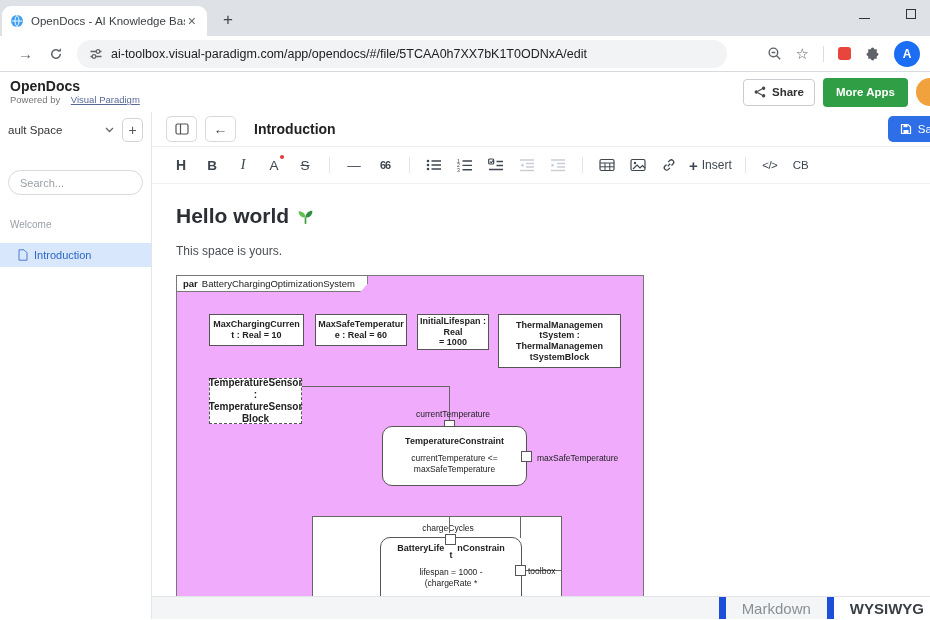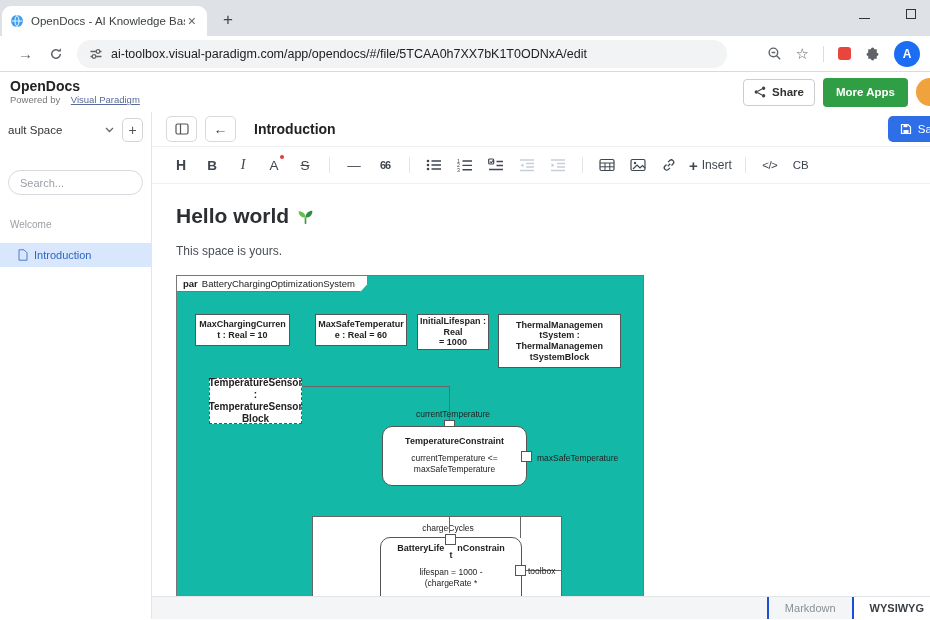--- a/index.html
+++ b/index.html
@@ -81,21 +81,21 @@
   .tbtn-insert { display:flex; gap:4px; align-items:center; font-size:12px; color:#3e4650; cursor:pointer; }
   .tbtn-insert .plus { font-size:15px; font-weight:bold; }
   .tsep { width:1px; height:16px; background:#e2e5e9; margin:0 4px; }
 
   .content { flex:1; overflow:hidden; padding:20px 0 0 24px; background:#fff; position:relative; }
   .heading-row { display:flex; align-items:center; gap:7px; }
   .heading { font-size:21px; font-weight:bold; color:#2b2f33; }
   .body-text { font-size:12px; color:#4a4f55; margin-top:16px; }
 
   
-  .diagram { position:relative; width:468px; height:340px; border:1px solid #777; margin-top:17px; background:#14b8a6; }
+  .diagram { position:relative; width:468px; height:340px; border:1px solid #777; margin-top:17px; background:#f0abfc; }
   .frame-tab { position:absolute; left:-1px; top:-1px; height:17px; background:#fff; border:1px solid #777;
                clip-path:polygon(0 0, 100% 0, 100% 50%, 96% 100%, 0 100%); display:flex; align-items:center; gap:4px;
                padding:0 12px 0 6px; font-size:9.5px; color:#222; }
   .frame-kw { font-weight:bold; }
   .vblock { position:absolute; border:1.4px solid #555; background:#fff; color:#222; font-size:9px; font-weight:bold;
             text-align:center; display:flex; align-items:center; justify-content:center; white-space:pre-line; line-height:1.18; }
   .sensor { position:absolute; left:32px; top:102px; width:93px; height:46px; border:1.4px dashed #555; background:#fff;
             color:#222; font-size:10px; font-weight:bold; text-align:center; display:flex; align-items:center;
             justify-content:center; white-space:pre-line; line-height:1.18; }
   .dline-h { position:absolute; height:1px; background:#666; }
@@ -107,22 +107,22 @@
   .cbox-expr { font-size:8.5px; color:#222; text-align:center; margin-top:7px; white-space:pre-line; line-height:1.3; }
   .bat-title-row { display:flex; justify-content:center; align-items:center; font-weight:bold; font-size:9px;
                    color:#222; margin-top:4px; }
   .bat-port { display:inline-block; width:11px; height:11px; background:#fff; border:1.2px solid #555;
               margin:0 1px; position:relative; top:-8px; }
   .bat-title-t { text-align:center; font-weight:bold; font-size:9px; color:#222; margin-top:-3px; }
   .container2 { position:absolute; left:135px; top:240px; width:250px; height:110px; border:1.2px solid #666; background:#fff; }
 
   
   .bottombar { height:23px; background:#f4f5f6; border-top:1px solid #e2e4e7; display:flex; justify-content:flex-end; }
-  .mode-tab { display:flex; align-items:center; padding:0 16px; font-size:11px; color:#8a8f94;
-              border-left:2px solid #1d4ed8; cursor:pointer; }
+  .mode-tab { display:flex; align-items:center; padding:0 16px; font-size:15px; color:#8a8f94;
+              border-left:7px solid #1d4ed8; cursor:pointer; }
   .mode-tab.active { background:#fff; color:#3a3f45; font-weight:bold; margin-right:-34px; padding-right:40px; }
 
   svg { display:block; }
 </style>
 </head>
 <body>
 
 <div class="screen">
 
   <div class="tabstrip">
@@ -352,21 +352,21 @@
           </span>
         </div>
         <div class="body-text">This space is yours.</div>
 
         <div class="diagram">
           <div class="frame-tab">
             <span class="frame-kw">par</span>
             <span>BatteryChargingOptimizationSystem</span>
           </div>
 
-          <div class="vblock" style="left:18px; top:38px; width:95px; height:32px;">MaxChargingCurren
+          <div class="vblock" style="left:32px; top:38px; width:95px; height:32px;">MaxChargingCurren
 t : Real = 10</div>
           <div class="vblock" style="left:138px; top:38px; width:92px; height:32px;">MaxSafeTemperatur
 e : Real = 60</div>
           <div class="vblock" style="left:240px; top:38px; width:72px; height:36px;">InitialLifespan : Real
 = 1000</div>
           <div class="vblock" style="left:321px; top:38px; width:123px; height:54px;">ThermalManagemen
 tSystem :
 ThermalManagemen
 tSystemBlock</div>
 

